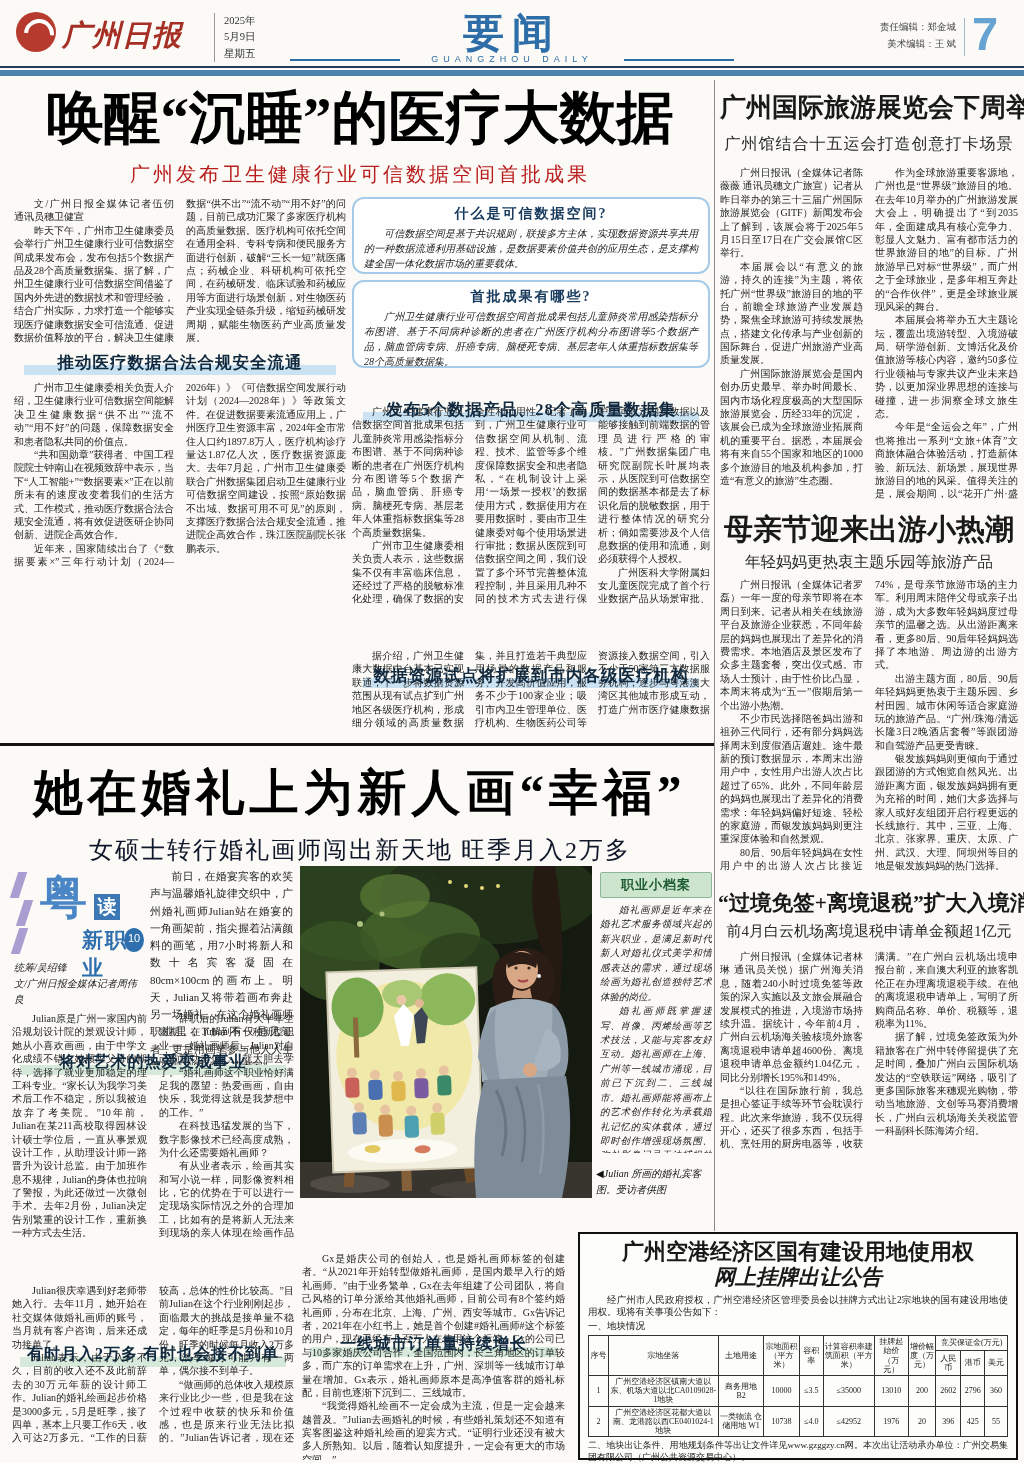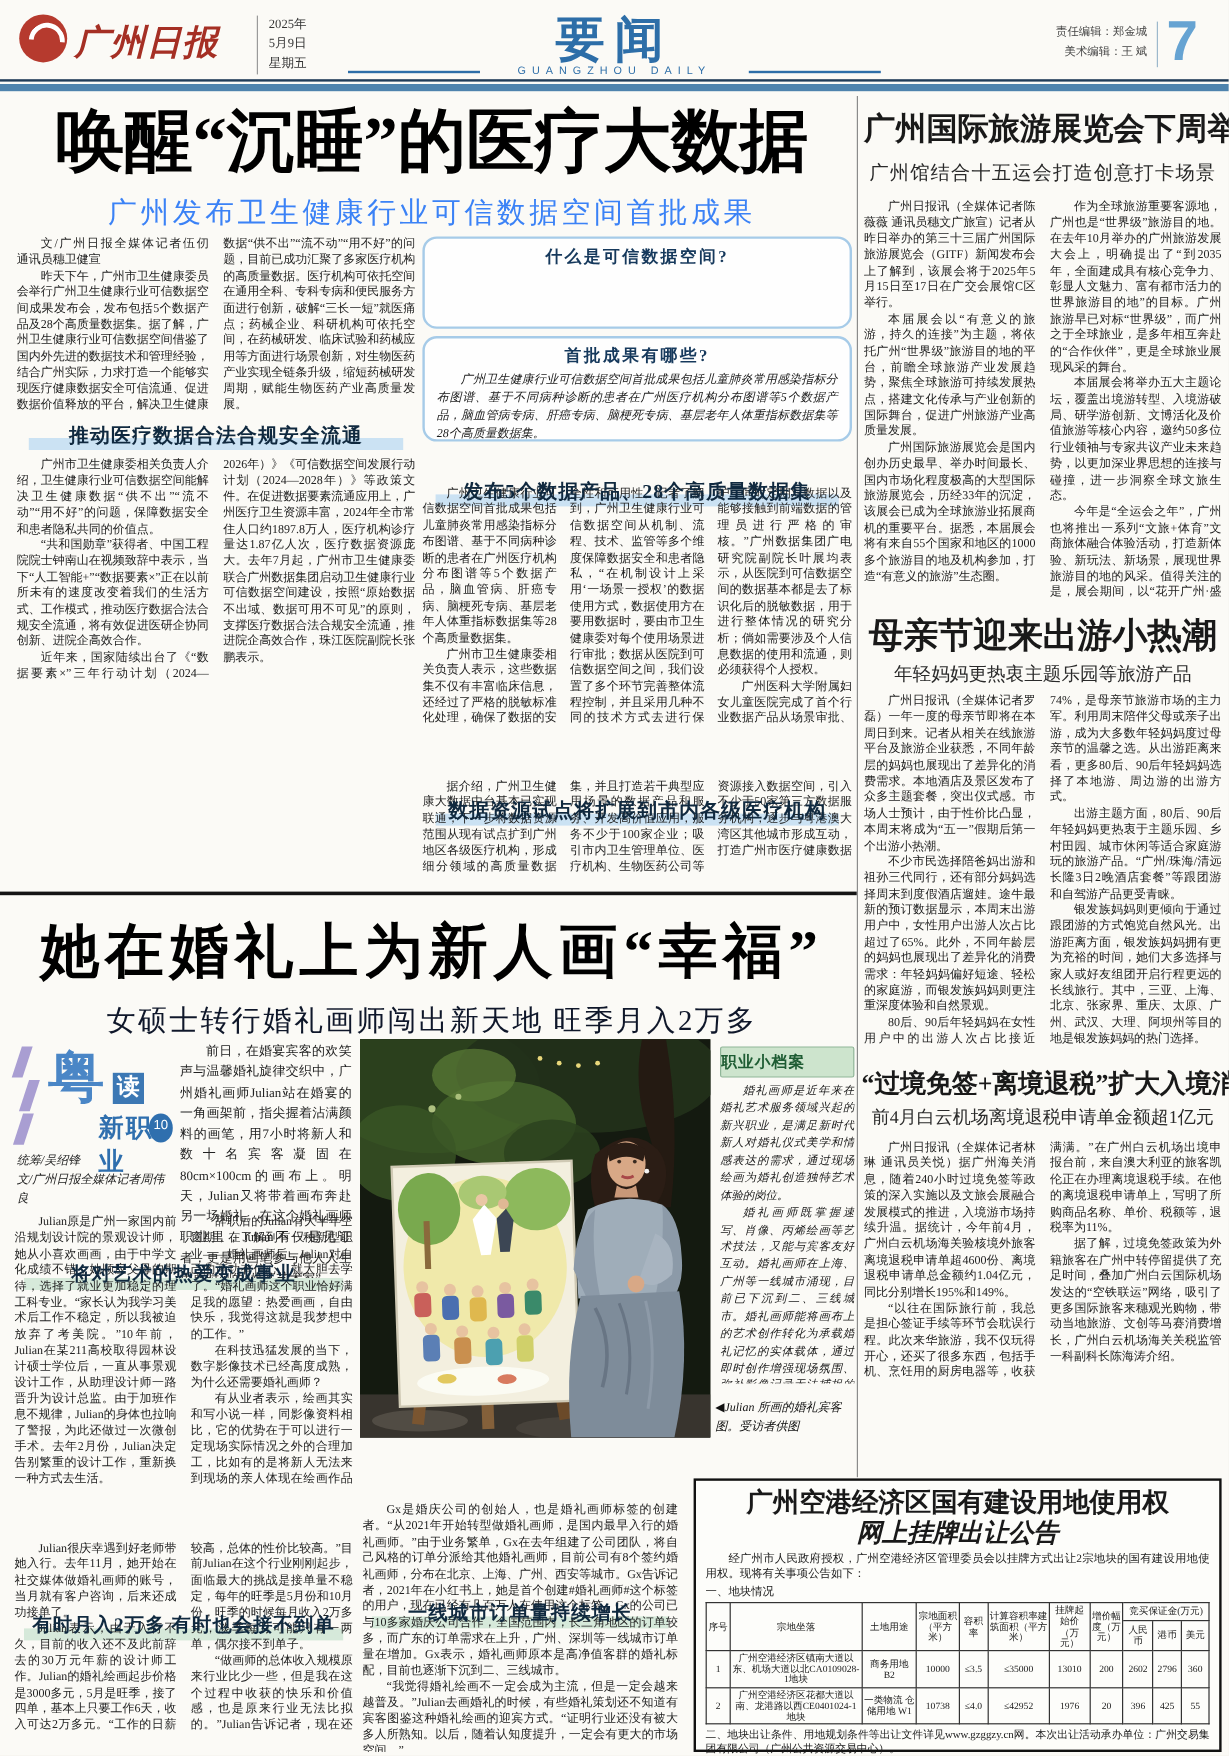--- a/index.html
+++ b/index.html
@@ -18,21 +18,21 @@
   #section-cn{left:0;right:0;top:6px;text-align:center;font-size:41px;font-weight:900;color:#2d6ea8;letter-spacing:8px;font-family:"Liberation Serif",serif;}
   #section-en{left:0;right:0;top:54px;text-align:center;font-size:9px;color:#2d6ea8;letter-spacing:5px;font-family:"Liberation Sans",sans-serif;}
   .en-rule{top:59px;width:110px;height:2px;background:#2d6ea8;}
   #editors{left:852px;top:19px;width:104px;text-align:right;font-size:9.5px;line-height:1.8;color:#444;}
   #pn-divider{left:964px;top:18px;width:1px;height:38px;background:#9db8cc;}
   #page-number{left:972px;top:6px;font-size:47px;font-weight:bold;color:#66a3d2;font-family:"Liberation Sans",sans-serif;}
   #rule-thin{left:0;top:66px;width:1024px;height:2px;background:#203c58;}
   #rule-thick{left:0;top:70px;width:1024px;height:6px;background:#4e83ad;}
   
   #a1-headline{left:8px;top:80px;width:704px;text-align:center;font-size:57px;font-weight:900;letter-spacing:0px;color:#000;white-space:nowrap;}
-  #a1-subhead{left:8px;top:161px;width:704px;text-align:center;font-size:24px;letter-spacing:3px;color:#3b82f6;}
+  #a1-subhead{left:8px;top:161px;width:704px;text-align:center;font-size:20px;letter-spacing:3px;color:#b91c1c;}
   #a1-lead{left:14px;top:197px;width:332px;height:152px;}
   #a1-sec1-head{left:14px;top:352px;width:332px;height:22px;}
   #a1-sec1-body{left:14px;top:381px;width:332px;height:357px;}
   .kicker{position:relative;text-align:center;font-weight:bold;font-size:16.5px;color:#10293f;}
   .kicker .bar{position:absolute;left:3%;right:3%;bottom:-1px;height:10px;background:#cbe2f3;}
   .kicker.green .bar{background:#d6e9da;}
   .kicker .t{position:relative;z-index:1;letter-spacing:1px;}
   .infobox{border:2px solid #a6cbe8;border-radius:12px;background:#fefefe;padding:4px 10px 0 10px;box-sizing:border-box;}
   .infobox .bt{text-align:center;font-weight:bold;font-size:14px;color:#16395c;letter-spacing:2px;margin:2px 0 3px 0;}
   .infobox .bb{font-size:10px;line-height:1.5;font-style:italic;text-align:justify;}
@@ -51,21 +51,21 @@
   #f-brand{left:14px;top:870px;width:132px;height:86px;}
   .stripe{position:absolute;width:9px;height:26px;background:#a99ed2;transform:skewX(-18deg);}
   #f-brand .yue{position:absolute;left:26px;top:-4px;font-size:47px;font-weight:900;color:#4a86c6;}
   #f-brand .du{position:absolute;left:80px;top:24px;width:26px;height:26px;background:#3c78b4;color:#fff;font-size:19px;line-height:26px;text-align:center;font-weight:bold;}
   #f-brand .nz{position:absolute;left:24px;top:56px;font-size:21px;font-weight:900;color:#2f6fae;letter-spacing:2px;margin-left:44px;}
   #f-brand .ten{position:absolute;left:110px;top:58px;width:20px;height:24px;border-radius:50%;background:#2f6fae;color:#fff;font-size:11px;line-height:20px;text-align:center;font-family:"Liberation Sans",sans-serif;}
   #f-credits{left:14px;top:960px;width:132px;font-size:10px;line-height:1.6;font-style:italic;color:#222;}
   #f-lead{left:150px;top:868px;width:143px;height:290px;font-size:10.8px;line-height:1.6;}
   #f-photo{left:300px;top:866px;width:292px;height:332px;background:#10150d;}
   #f-careerbox{left:600px;top:872px;width:112px;height:288px;}
-  #f-careerbox .hd{background:#cde4cd;border:1px solid #8fb598;color:#1e5c33;font-weight:bold;font-size:13px;padding:3px 0;letter-spacing:1px;border-radius:2px;}
+  #f-careerbox .hd{background:#cde4cd;border:1px solid #8fb598;color:#1e5c33;font-weight:bold;font-size:13px;text-align:center;padding:3px 0;letter-spacing:1px;border-radius:2px;}
   #f-careerbox .bd{margin-top:5px;font-size:9.5px;line-height:1.52;font-style:italic;text-align:justify;overflow:hidden;height:250px;}
   #f-caption{left:596px;top:1166px;width:118px;font-size:10px;font-style:italic;line-height:1.55;color:#111;}
   #f-sec-art-head{left:12px;top:986px;width:282px;height:22px;}
   #f-sec-art-body{left:12px;top:1012px;width:282px;height:238px;}
   #f-sec-inc-head{left:12px;top:1256px;width:282px;height:22px;}
   #f-sec-inc-body{left:12px;top:1284px;width:282px;height:174px;}
   #f-sec-ord-head{left:302px;top:1224px;width:263px;height:22px;}
   #f-sec-ord-body{left:302px;top:1252px;width:263px;height:208px;}
   .fkick{font-size:16px;}
   
@@ -126,20 +126,23 @@
     <span class="t">推动医疗数据合法合规安全流通</span>
   </div>
   <div class="abs body-txt cols2" id="a1-sec1-body">
       <p class="para">广州市卫生健康委相关负责人介绍，卫生健康行业可信数据空间能解决卫生健康数据“供不出”“流不动”“用不好”的问题，保障数据安全和患者隐私共同的价值点。</p>
       <p class="para">“共和国勋章”获得者、中国工程院院士钟南山在视频致辞中表示，当下“人工智能+”“数据要素×”正在以前所未有的速度改变着我们的生活方式、工作模式，推动医疗数据合法合规安全流通，将有效促进医研企协同创新、进院企高效合作。</p>
       <p class="para">近年来，国家陆续出台了《“数据要素×”三年行动计划（2024—2026年）》《可信数据空间发展行动计划（2024—2028年）》等政策文件。在促进数据要素流通应用上，广州医疗卫生资源丰富，2024年全市常住人口约1897.8万人，医疗机构诊疗量达1.87亿人次，医疗数据资源庞大。去年7月起，广州市卫生健康委联合广州数据集团启动卫生健康行业可信数据空间建设，按照“原始数据不出域、数据可用不可见”的原则，支撑医疗数据合法合规安全流通，推进院企高效合作，珠江医院副院长张鹏表示。</p>
     </div>
 
   <div class="abs infobox" id="box-what">
     <div class="bt">什么是可信数据空间?</div>
+    <div class="bb">
+        <span class="para" style="display:block">可信数据空间是基于共识规则，联接多方主体，实现数据资源共享共用的一种数据流通利用基础设施，是数据要素价值共创的应用生态，是支撑构建全国一体化数据市场的重要载体。</span>
+      </div>
   </div>
   <div class="abs infobox" id="box-first">
     <div class="bt">首批成果有哪些?</div>
     <div class="bb">
         <span class="para" style="display:block">广州卫生健康行业可信数据空间首批成果包括儿童肺炎常用感染指标分布图谱、基于不同病种诊断的患者在广州医疗机构分布图谱等5个数据产品，脑血管病专病、肝癌专病、脑梗死专病、基层老年人体重指标数据集等28个高质量数据集。</span>
       </div>
   </div>
 
   <div class="abs kicker" id="sec-products-head">
     <span class="bar"></span>

